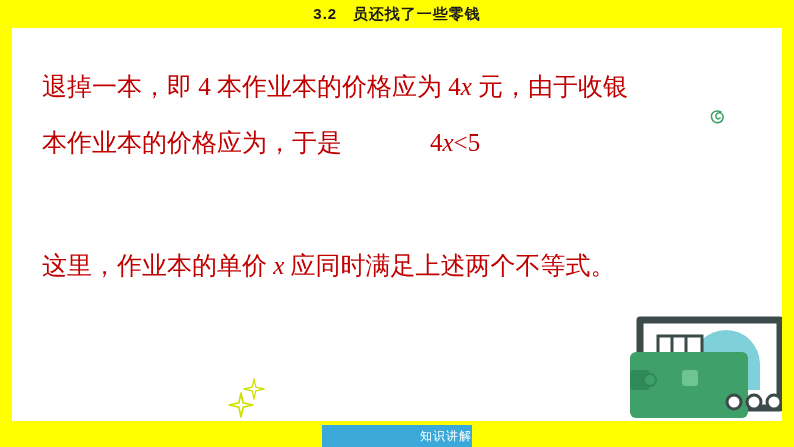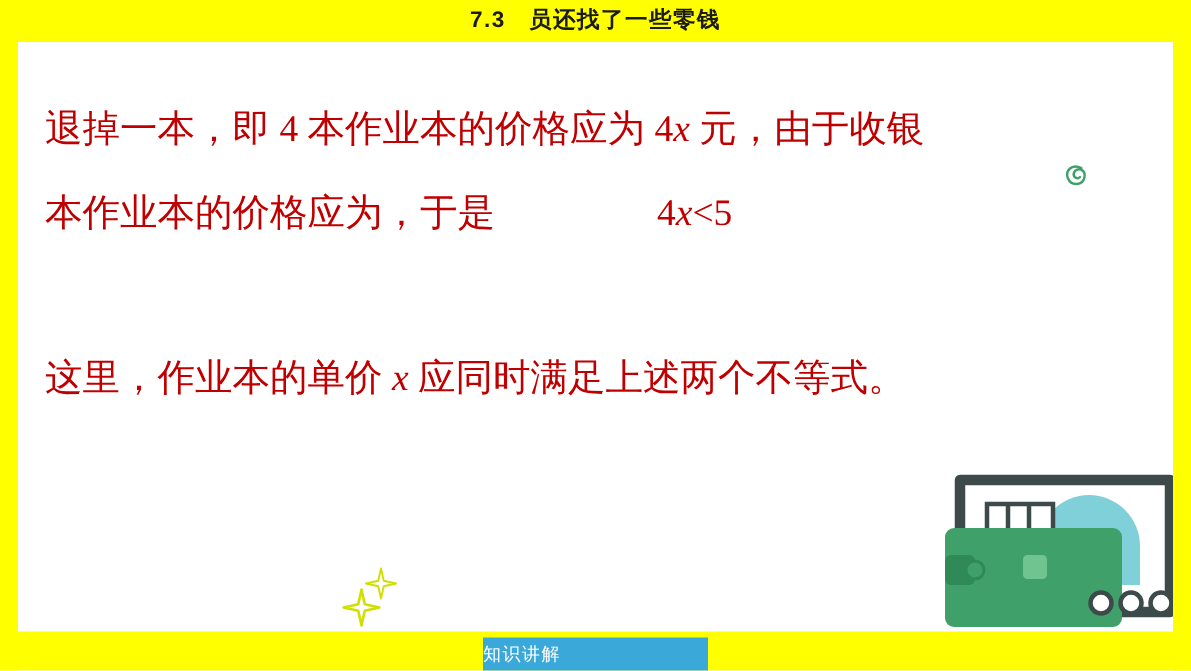--- a/index.html
+++ b/index.html
@@ -64,32 +64,33 @@
     left: 30px;
     top: 50px;
     width: 730px;
   }
   .para {
     color: #c00000;
     font-family: "Liberation Serif", serif;
     font-size: 25px;
     line-height: 46px;
     white-space: nowrap;
+    margin-left: 12px;
   }
   .para .math {
     font-style: italic;
     font-family: "Liberation Serif", serif;
   }
   .para .num {
     font-family: "Liberation Serif", serif;
   }
   .line1 { position: absolute; left: 0; top: 14px; }
   .line2 { position: absolute; left: 0; top: 70px; }
-  .ineq  { position: absolute; left: 408px; top: 70px; }
-  .line3 { position: absolute; left: 0; top: 180px; }
+  .ineq  { position: absolute; left: 388px; top: 70px; }
+  .line3 { position: absolute; left: 0; top: 193px; }
 
   
   .spiral {
     position: absolute;
     left: 705px;
     top: 105px;
     width: 24px;
     height: 24px;
   }
   
@@ -120,37 +121,37 @@
     position: absolute;
     left: 322px;
     bottom: 0px;
     width: 150px;
     height: 22px;
     background: #3aa8d8;
     color: #ffffff;
     font-family: "Liberation Sans", sans-serif;
     font-size: 12px;
     line-height: 22px;
-    text-align: left;
+    text-align: right;
     letter-spacing: 1px;
     z-index: 6;
   }
 </style>
 </head>
 <body>
 
 <div class="slide">
 
   <div class="bar-top"></div>
   <div class="bar-bottom"></div>
   <div class="bar-left"></div>
   <div class="bar-right"></div>
 
   <div class="title">
-    <span>7.3</span><span>&nbsp;&nbsp;&nbsp;</span><span>员还找了一些零钱</span>
+    <span>3.2</span><span>&nbsp;&nbsp;&nbsp;</span><span>员还找了一些零钱</span>
   </div>
 
   <div class="content">
 
     <div class="para line1">
       <span>退掉一本，即 </span><span class="num">4</span><span> 本作业本的价格应为 </span><span class="num">4</span><span class="math">x</span><span> 元，由于收银</span>
     </div>
 
     <div class="para line2">
       <span>本作业本的价格应为，于是</span>

